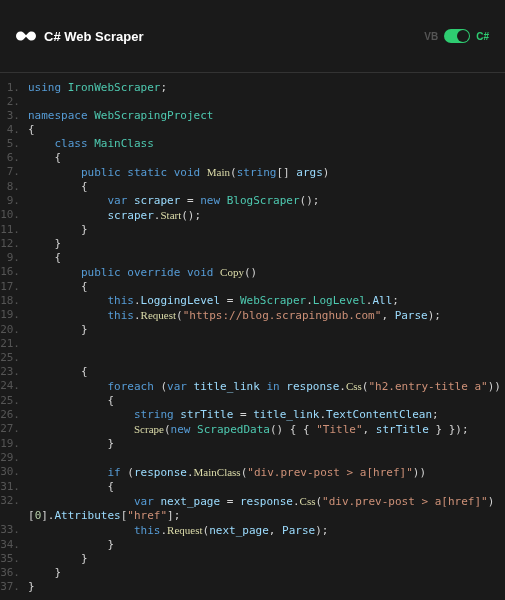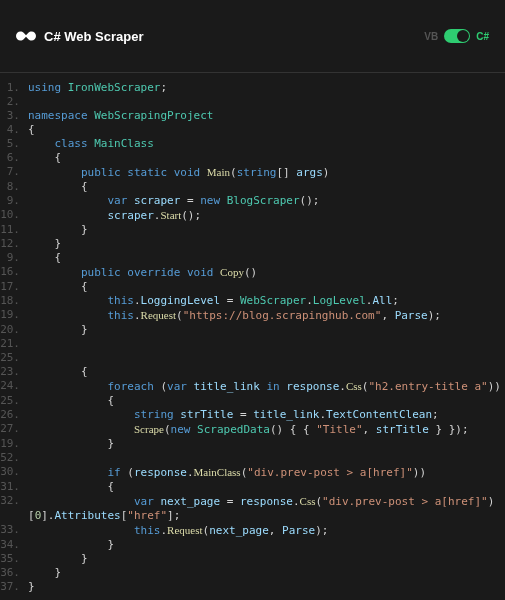--- a/index.html
+++ b/index.html
@@ -146,21 +146,21 @@
     </div>
     <div class="line">
       <span class="line-num">27.</span>
       <span class="line-content"><span class="k-pun">                </span><span class="k-yellow">Scrape</span><span class="k-pun">(</span><span class="k-blue">new</span><span class="k-pun"> </span><span class="k-teal">ScrapedData</span><span class="k-pun">() { { </span><span class="k-str">"Title"</span><span class="k-pun">, </span><span class="k-id">strTitle</span><span class="k-pun"> } });</span></span>
     </div>
     <div class="line">
       <span class="line-num">19.</span>
       <span class="line-content"><span class="k-pun">            }</span></span>
     </div>
     <div class="line">
-      <span class="line-num">52.</span>
+      <span class="line-num">29.</span>
       <span class="line-content"></span>
     </div>
     <div class="line">
       <span class="line-num">30.</span>
       <span class="line-content"><span class="k-pun">            </span><span class="k-blue">if</span><span class="k-pun"> (</span><span class="k-id">response</span><span class="k-pun">.</span><span class="k-yellow">MainClass</span><span class="k-pun">(</span><span class="k-str">"div.prev-post &gt; a[href]"</span><span class="k-pun">))</span></span>
     </div>
     <div class="line">
       <span class="line-num">31.</span>
       <span class="line-content"><span class="k-pun">            {</span></span>
     </div>

